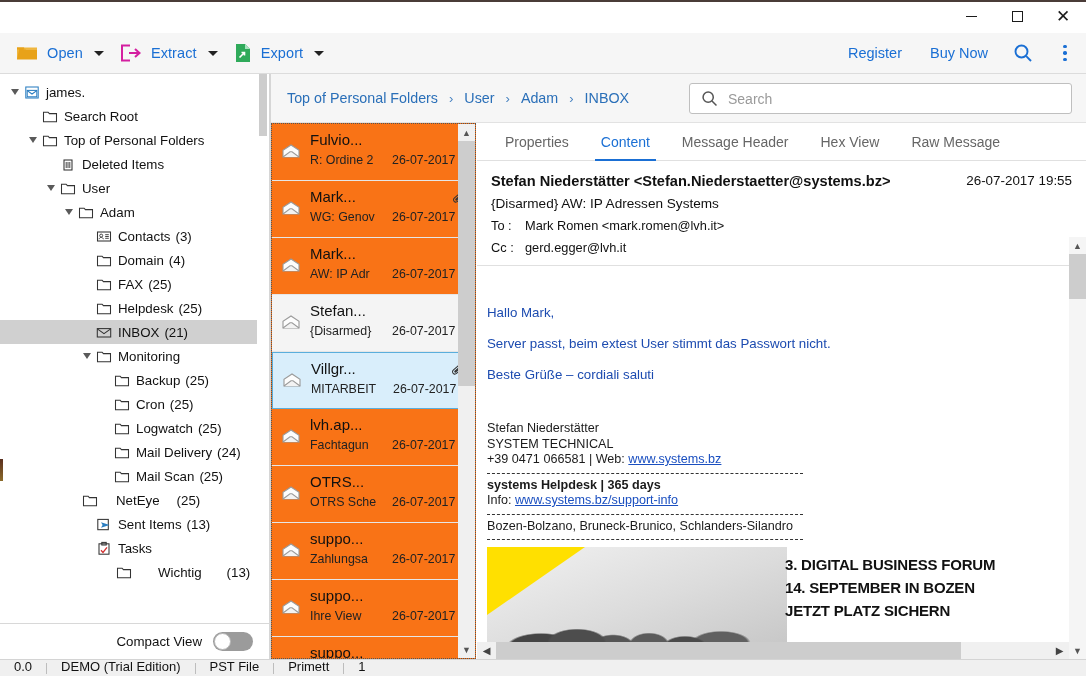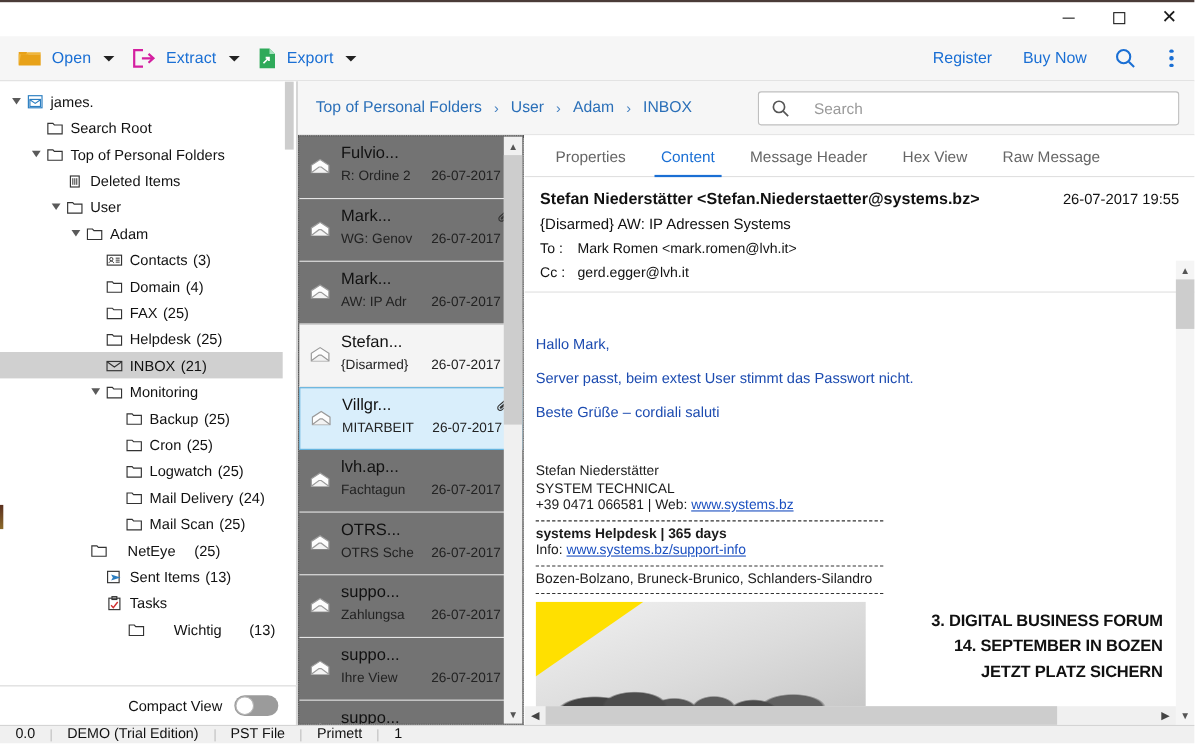--- a/index.html
+++ b/index.html
@@ -130,29 +130,29 @@
   .crumb { color:#2a6fb8; font-size:14.3px; cursor:default; }
   .crumb-sep {
     margin:0 11px; color:#2a6fb8; font-size:13px; opacity:.85;
   }
   .searchbox {
     position:absolute; right:14px; top:9px; width:383px; height:31px;
     background:#fff; border:1px solid #bfbfbf; border-radius:3px;
     display:flex; align-items:center; padding-left:11px;
   }
   .searchbox input {
-    border:0; outline:0; flex:1; margin-left:22px; font-size:14px;
+    border:0; outline:0; flex:1; margin-left:10px; font-size:14px;
     font-family:"Liberation Sans", sans-serif; color:#333; background:transparent;
   }
   .searchbox input::placeholder { color:#9a9a9a; }
 
   
   .msglist {
     position:absolute; left:0; top:49px; width:205px; height:536px;
-    background:#737373; border:1px dotted #555; overflow:hidden;
+    background:#f97316; border:1px dotted #555; overflow:hidden;
   }
   .msg {
     position:relative; height:57px; padding:6px 10px 0 38px;
     border-bottom:1px solid #e6e6e6; cursor:default;
   }
   .msg.hovered { background:#f4f4f4; }
   .msg.selected { background:#d9eefb; border:1px solid #5aaedc; }
   .msg .env { position:absolute; left:10px; top:20px; }
   .msg .from {
     font-size:15px; color:#111; line-height:20px; white-space:nowrap; overflow:hidden;
@@ -215,21 +215,21 @@
       radial-gradient(ellipse at 66% 100%, #4a4a4a 0 7%, transparent 8%),
       radial-gradient(ellipse at 78% 96%, #606060 0 8%, transparent 9%),
       radial-gradient(ellipse at 18% 100%, #444 0 9%, transparent 10%),
       linear-gradient(160deg, #f2f2f2 0%, #dcdcdc 55%, #c7c7c7 100%);
   }
   .banner .tri {
     position:absolute; left:0; top:0; width:0; height:0;
     border-top:68px solid #ffe000; border-right:98px solid transparent;
   }
   .banner .txt {
-    position:absolute; right:0; top:6px; width:272px; text-align:right;
+    position:absolute; right:0; top:6px; width:272px; text-align:left;
     font-size:15px; font-weight:bold; line-height:23px; color:#111;
     font-family:"Liberation Sans", sans-serif; letter-spacing:-0.2px;
   }
 
   .reader-sb { position:absolute; right:0; top:114px; width:17px; height:422px; background:#f5f5f5; }
   .reader-sb .arr { height:17px; display:flex;align-items:center;justify-content:center;font-size:9px;color:#555;}
   .reader-sb .thumb { position:absolute; left:0; top:17px; width:17px; height:45px; background:#cdcdcd; }
   .reader-hsb {
     position:absolute; left:206px; bottom:0; width:592px; height:17px; background:#f0f0f0;
     display:flex; align-items:center;

